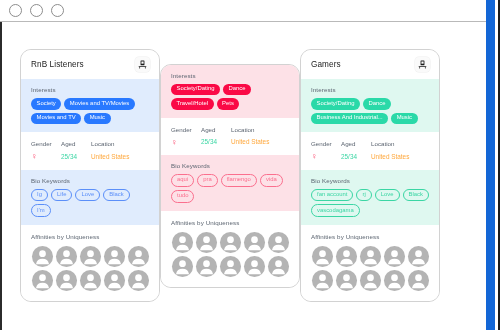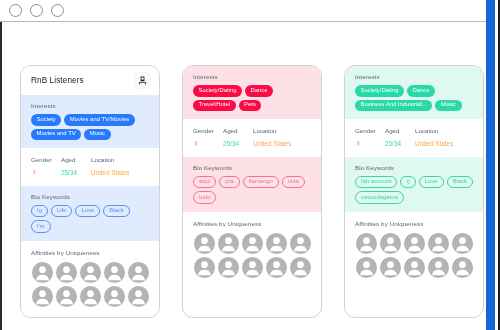--- a/index.html
+++ b/index.html
@@ -53,23 +53,23 @@
   .canvas {
     position: absolute;
     top: 23px; left: 2px;
     width: 485px; height: 307px;
     background: #ffffff;
   }
 
   
   .cards {
     position: absolute;
-    top: 42px; left: 18px;
+    top: 26px; left: 18px;
     display: flex;
-    gap: 22px;
+    align-items: center;
   }
   .card {
     width: 140px;
     background: #ffffff;
     border: 1px solid #d2d2d2;
     border-radius: 11px;
     overflow: hidden;
     display: flex;
     flex-direction: column;
   }
@@ -393,20 +393,32 @@
                 <svg viewBox="0 0 24 24" aria-hidden="true">
                   <circle cx="12" cy="12" r="11" fill="#b4b4b4"></circle>
                   <circle cx="12" cy="9" r="3.5" fill="#ffffff"></circle>
                   <path d="M5.2 20.2a6.9 6.9 0 0 1 13.6 0z" fill="#ffffff"></path>
                 </svg>
               </span>
             </div>
           </div>
         </div>
         <div class="card">
+          <div class="card-header">
+            <span class="card-title">Gamers</span>
+            <span class="hdr-icon">
+              <svg viewBox="0 0 16 16" width="11" height="11" aria-hidden="true">
+                <rect x="5.2" y="2.2" width="5.6" height="7" rx="0.8" fill="#1c1c1c"></rect>
+                <rect x="6.4" y="3.6" width="3.2" height="3.2" fill="#ffffff"></rect>
+                <rect x="2.4" y="10.2" width="11.2" height="1.25" rx="0.5" fill="#1c1c1c"></rect>
+                <rect x="3.0" y="12.1" width="1.5" height="1.5" fill="#1c1c1c"></rect>
+                <rect x="11.5" y="12.1" width="1.5" height="1.5" fill="#1c1c1c"></rect>
+              </svg>
+            </span>
+          </div>
           <div class="section" style="background: rgb(223, 248, 240);">
             <div class="section-label">Interests</div>
             <div class="tagwrap">
               <span class="tag-solid" style="background:#2ad9a8;color:#ffffff">Society/Dating</span>
               <span class="tag-solid" style="background:#2ad9a8;color:#ffffff">Dance</span>
               <span class="tag-solid" style="background:#2ad9a8;color:#ffffff">Business And Industrial...</span>
               <span class="tag-solid" style="background:#2ad9a8;color:#ffffff">Music</span>
             </div>
           </div>
           <div class="demo">

